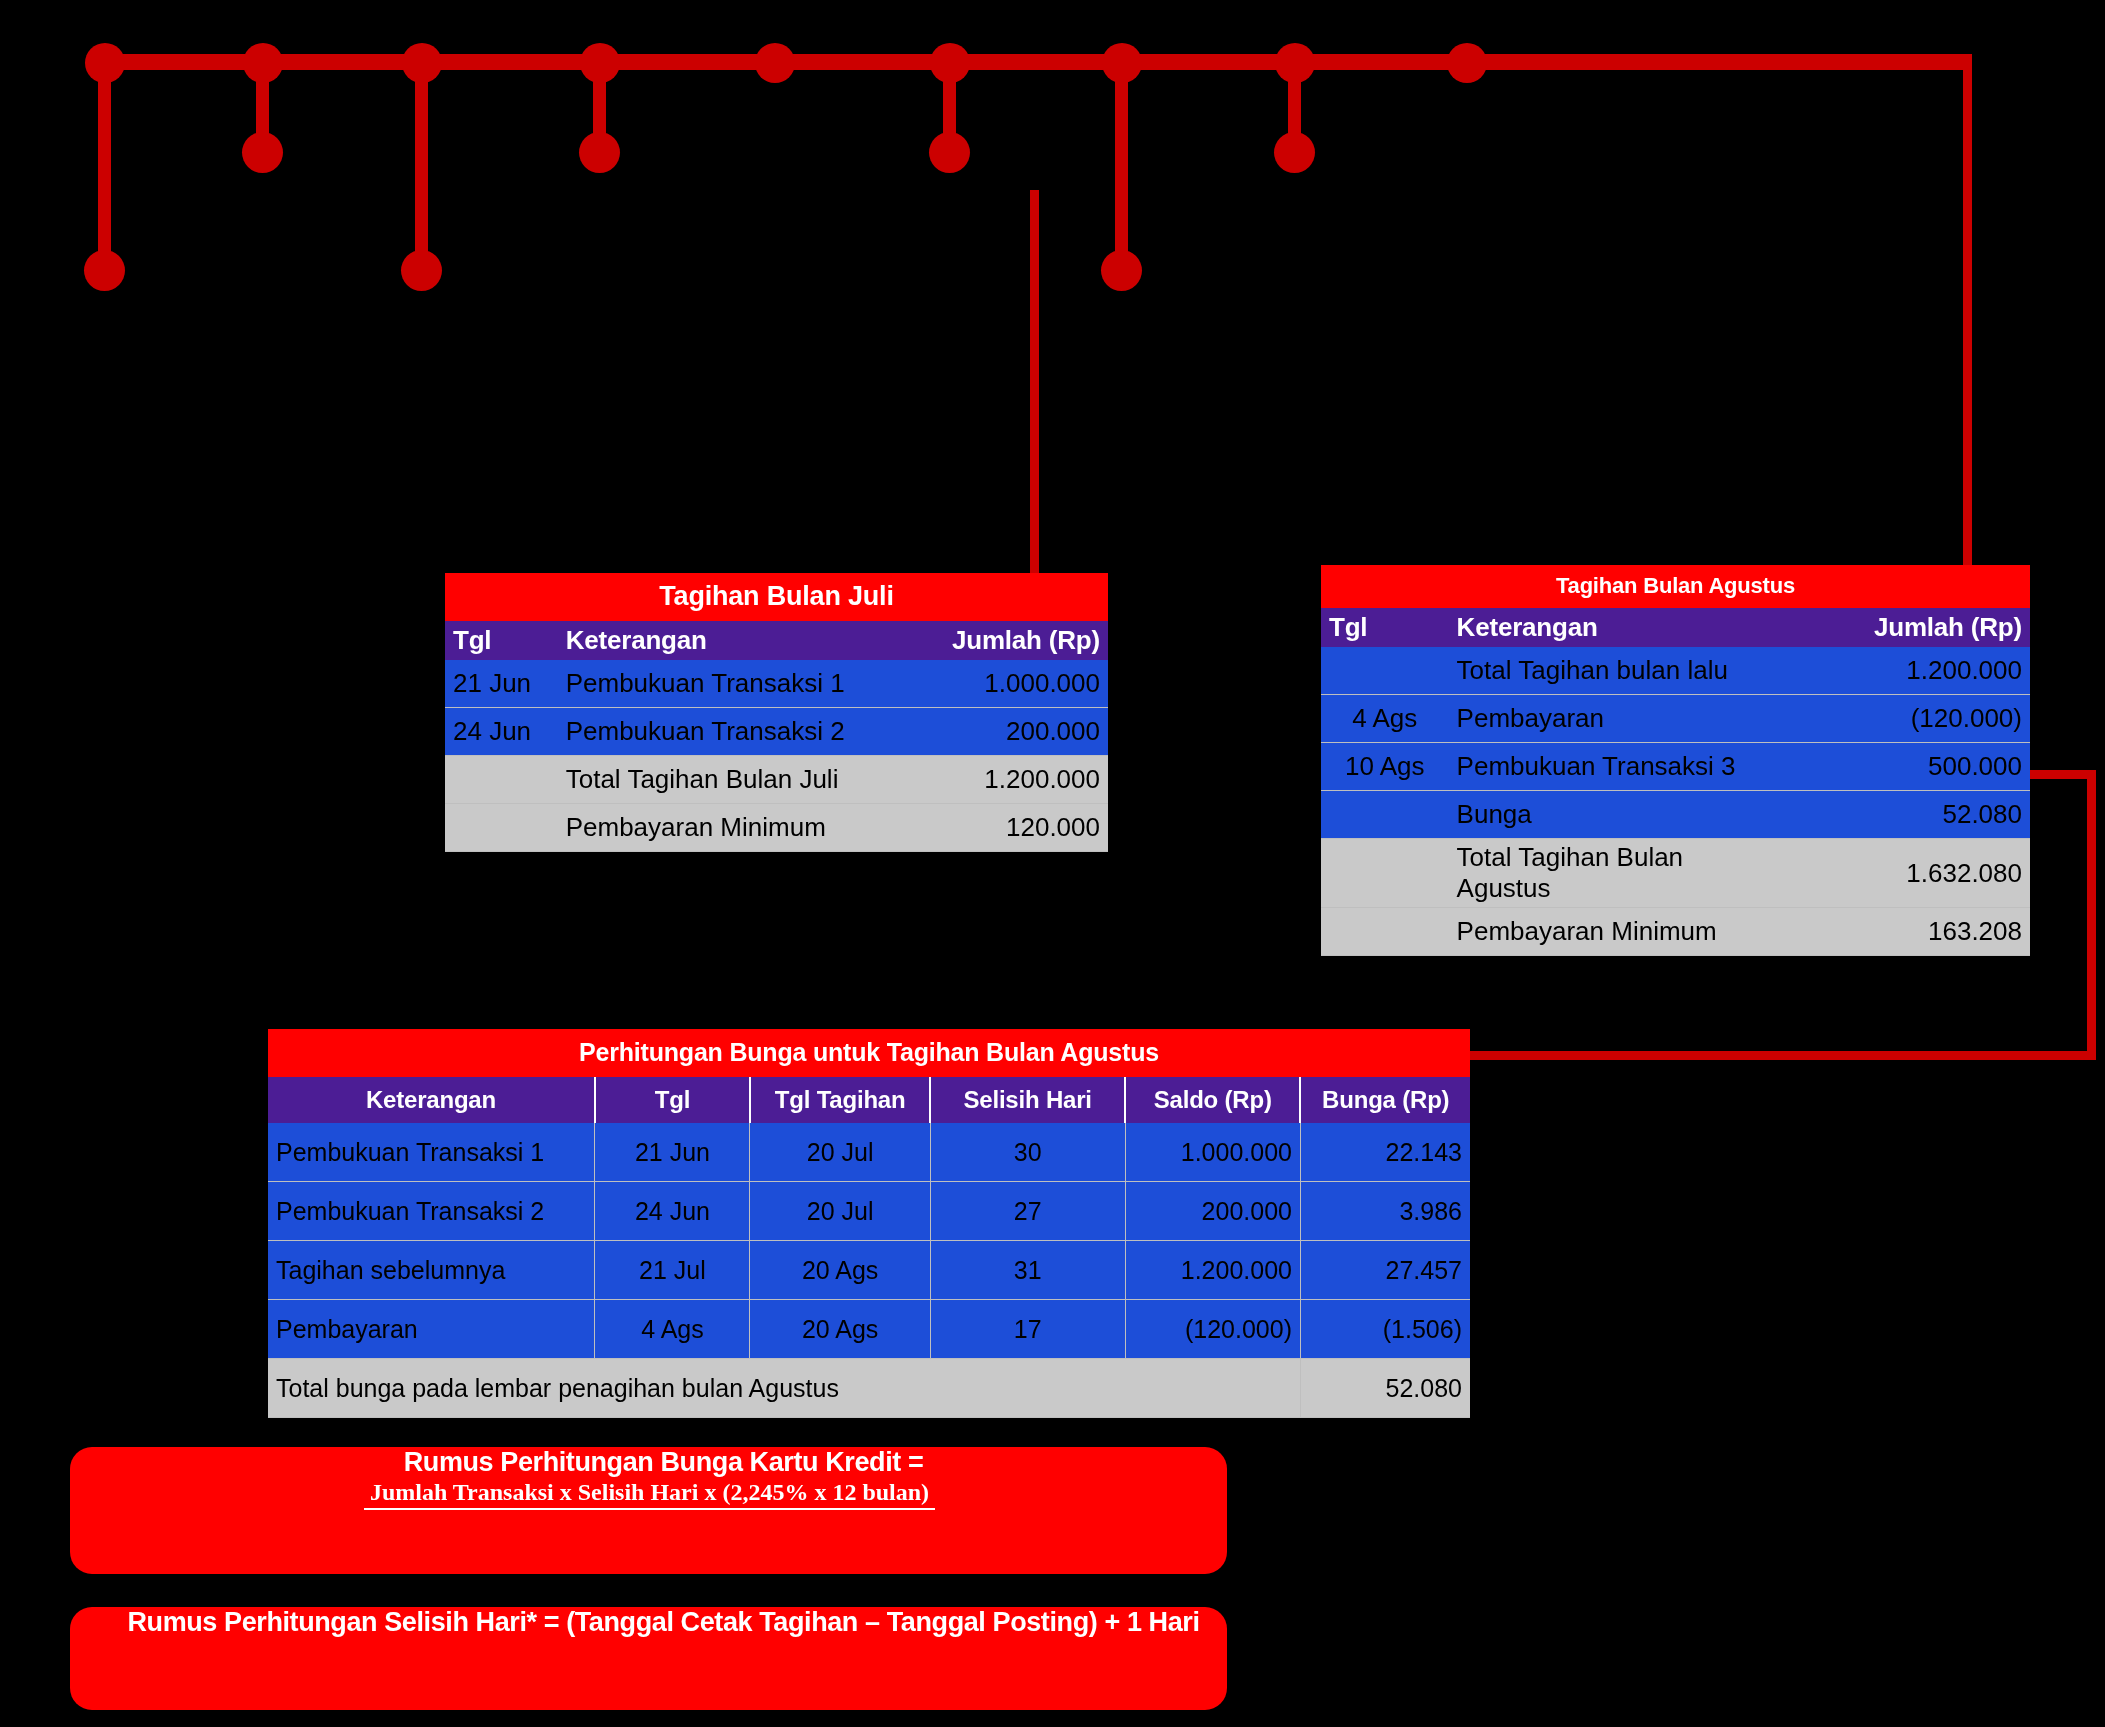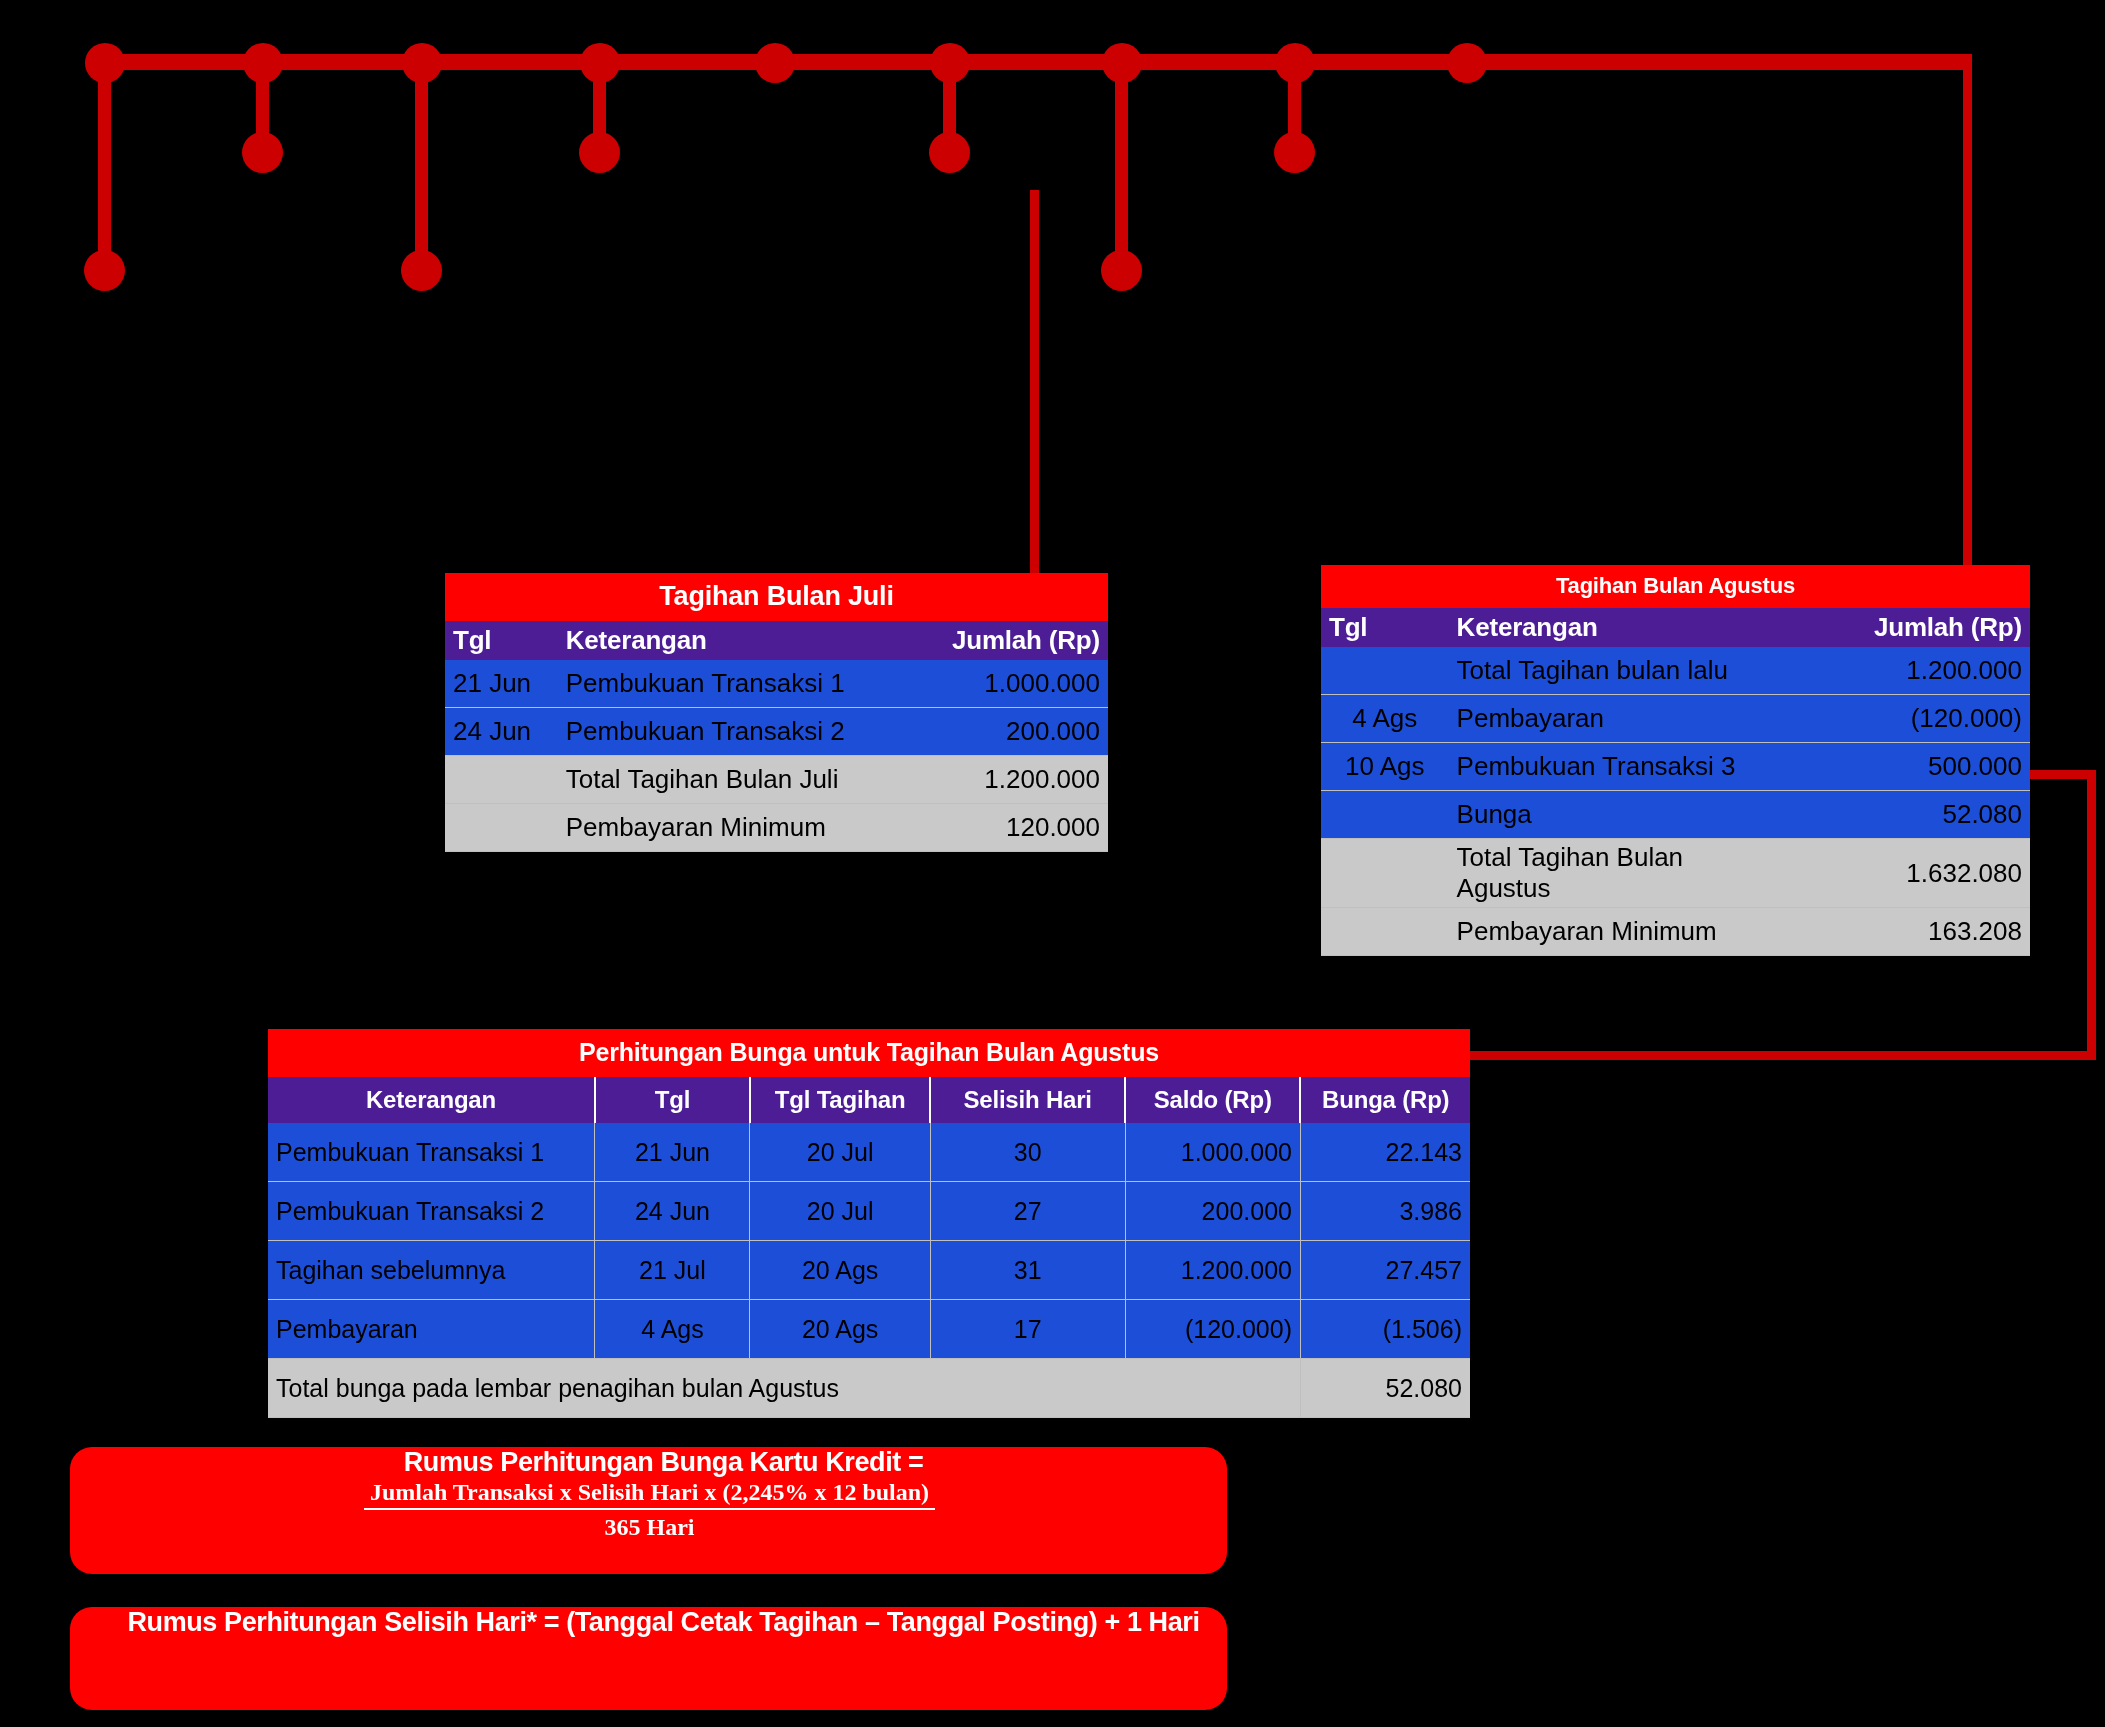--- a/index.html
+++ b/index.html
@@ -254,19 +254,18 @@
         <td class="num">52.080</td>
       </tr>
     </tbody>
   </table>
 </div>
 
 <div class="formula-box" id="formula-bunga">
   <span class="f-label">Rumus Perhitungan Bunga Kartu Kredit =</span>
   <span class="fraction">
     <span class="numer">Jumlah Transaksi x Selisih Hari x (2,245% x 12 bulan)</span>
-    <span class="denom">365 Hari</span>
   </span>
 </div>
 
 <div class="formula-box" id="formula-hari">
   <span class="f-label">Rumus Perhitungan Selisih Hari* = (Tanggal Cetak Tagihan – Tanggal Posting) + 1 Hari</span>
 </div>
 
 </body></html>

